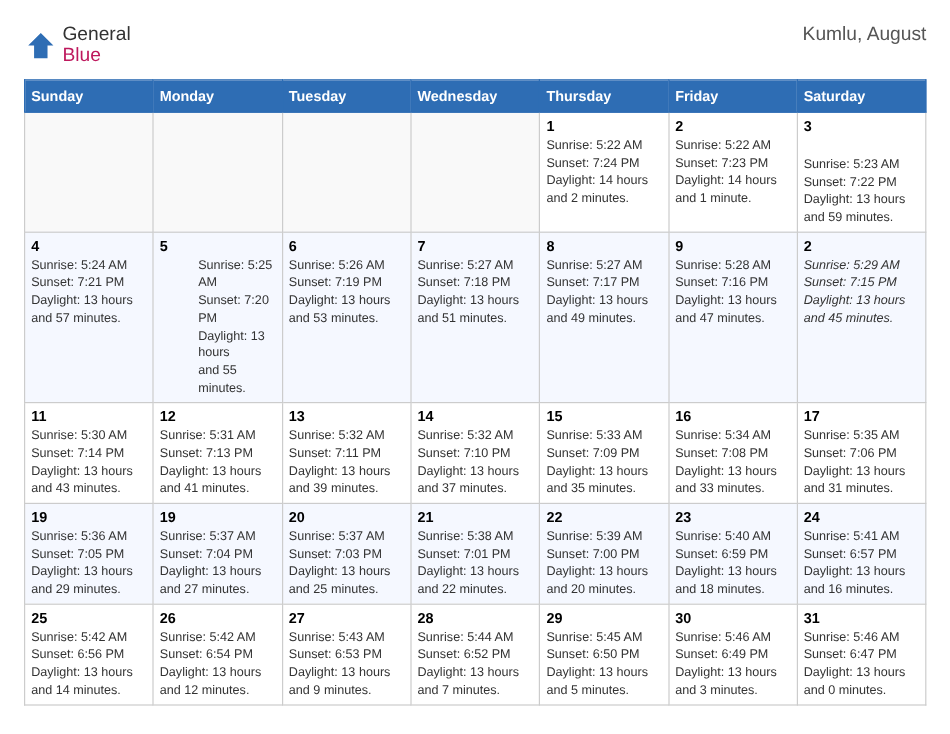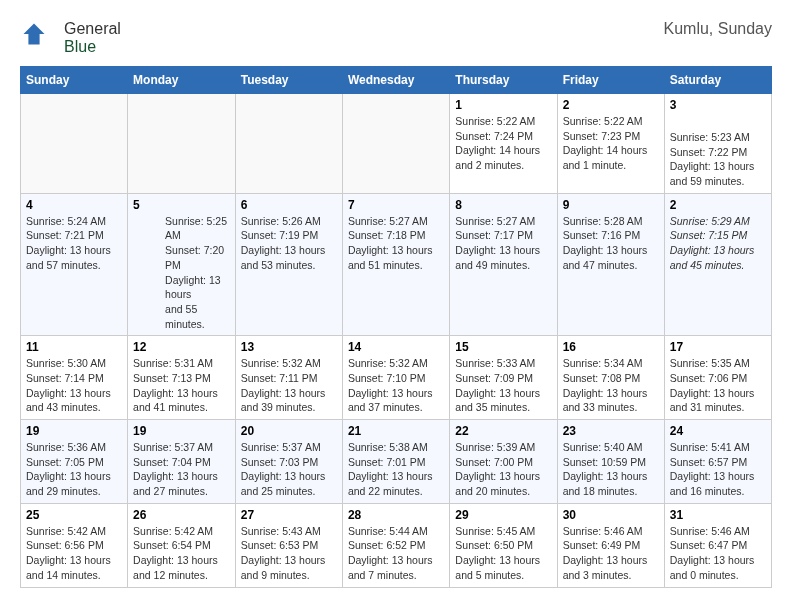--- a/index.html
+++ b/index.html
@@ -11,25 +11,25 @@
       padding: 20px;
     }
     .header {
       display: flex;
       justify-content: space-between;
       align-items: flex-start;
       margin-bottom: 10px;
     }
     .logo {
       display: flex;
-      align-items: flex-start;
-      gap: 16px;
+      align-items: center;
+      gap: 4px;
     }
     .logo-general { color: #333; }
-    .logo-blue { color: #14532d; }
+    .logo-blue { color: #be185d; }
     .logo-icon {
       width: 28px;
       height: 28px;
     }
     .title-block {
       text-align: right;
     }
     .month-year {
       font-size: 32px;
       font-weight: bold;
@@ -86,21 +86,21 @@
   <div class="logo">
     <svg class="logo-icon" viewBox="0 0 40 40">
       <polygon points="20,5 35,20 28,20 28,35 12,35 12,20 5,20" fill="#2e6db4"></polygon>
     </svg>
     <div>
       <span class="logo-general">General</span><br>
       <span class="logo-blue">Blue</span>
     </div>
   </div>
   <div class="title-block">
-    <div class="location">Kumlu, Sunday</div>
+    <div class="location">Kumlu, August</div>
   </div>
 </div>
 
 <table>
   <thead>
     <tr>
       <th>Sunday</th>
       <th>Monday</th>
       <th>Tuesday</th>
       <th>Wednesday</th>
@@ -271,21 +271,21 @@
         <td>
           <div class="day-number">22</div>
           <div class="day-info" style="white-space: pre-line;">Sunrise: 5:39 AM
 Sunset: 7:00 PM
 Daylight: 13 hours
 and 20 minutes.</div>
         </td>
         <td>
           <div class="day-number">23</div>
           <div class="day-info" style="white-space: pre-line;">Sunrise: 5:40 AM
-Sunset: 10:59 PM
+Sunset: 6:59 PM
 Daylight: 13 hours
 and 18 minutes.</div>
         </td>
         <td>
           <div class="day-number">24</div>
           <div class="day-info" style="white-space: pre-line;">Sunrise: 5:41 AM
 Sunset: 6:57 PM
 Daylight: 13 hours
 and 16 minutes.</div>
         </td>

